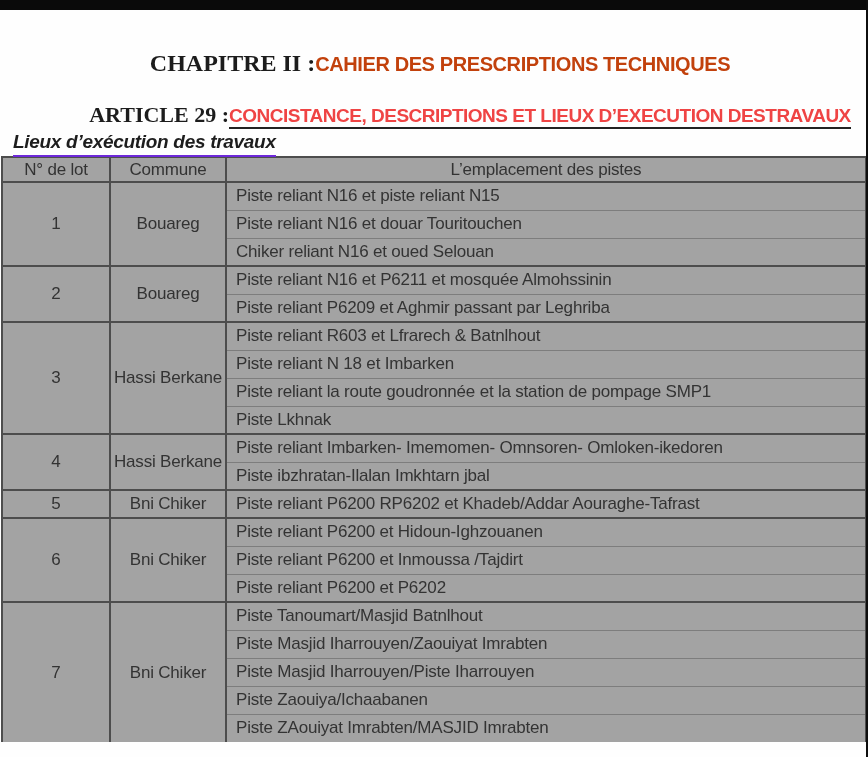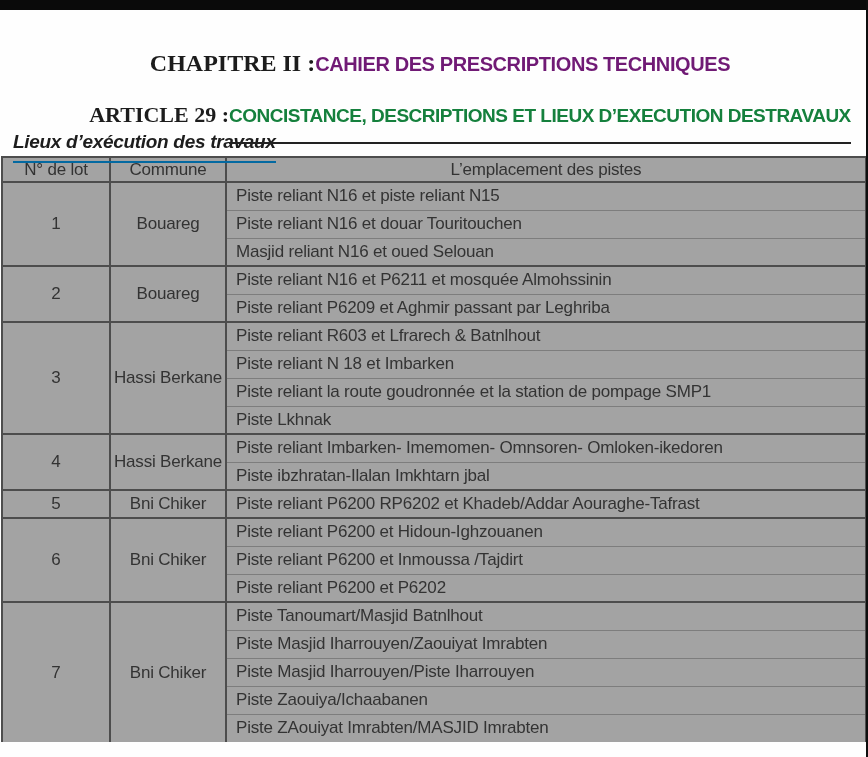--- a/index.html
+++ b/index.html
@@ -31,55 +31,55 @@
     font-family: "Liberation Serif", serif;
     font-weight: bold;
     font-size: 24px;
     color: #1c1c1c;
     margin-left: 12px;
   }
   .h-chapter .sans-title {
     font-size: 20px;
     font-weight: bold;
     letter-spacing: -0.4px;
-    color: #701a75;
+    color: #c2410c;
   }
   .h-article {
     margin-top: 25px;
     text-align: center;
     white-space: nowrap;
     position: relative;
     left: 36px;
   }
   .h-article .serif-label {
     font-family: Liberation Serif, serif;
     font-weight: bold;
     font-size: 22px;
     color: #1c1c1c;
   }
   .h-article .sans-title {
     font-size: 19px;
     font-weight: bold;
     letter-spacing: -0.5px;
-    color: #15803d;
+    color: #ef4444;
     border-bottom: 2px solid #222;
-    padding-bottom: 16px;
+    padding-bottom: 1px;
   }
   .subtitle {
     margin: 3px 0 3px 13px;
     display: inline-block;
   }
   .subtitle span {
     font-size: 19px;
     font-style: italic;
     font-weight: bold;
     letter-spacing: -0.3px;
     color: #1d1d1d;
-    border-bottom: 2px solid #0369a1;
-    padding-bottom: 9px;
+    border-bottom: 2px solid #6d28d9;
+    padding-bottom: 3px;
   }
   table.lots {
     border-collapse: collapse;
     table-layout: fixed;
     width: 866px;
     margin-left: 1px;
     background: #a3a3a3;
   }
   table.lots col.c1 { width: 108px; }
   table.lots col.c2 { width: 116px; }
@@ -146,21 +146,21 @@
 
     <tr class="group-start">
       <td class="lot" rowspan="3">1</td>
       <td class="commune" rowspan="3">Bouareg</td>
       <td class="piste">Piste reliant N16 et piste reliant N15</td>
     </tr>
     <tr>
       <td class="piste">Piste reliant N16 et douar Touritouchen</td>
     </tr>
     <tr>
-      <td class="piste">Masjid reliant N16 et oued Selouan</td>
+      <td class="piste">Chiker reliant N16 et oued Selouan</td>
     </tr>
 
     <tr class="group-start">
       <td class="lot" rowspan="2">2</td>
       <td class="commune" rowspan="2">Bouareg</td>
       <td class="piste">Piste reliant N16 et P6211 et mosquée Almohssinin</td>
     </tr>
     <tr>
       <td class="piste">Piste reliant P6209 et Aghmir passant par Leghriba</td>
     </tr>

